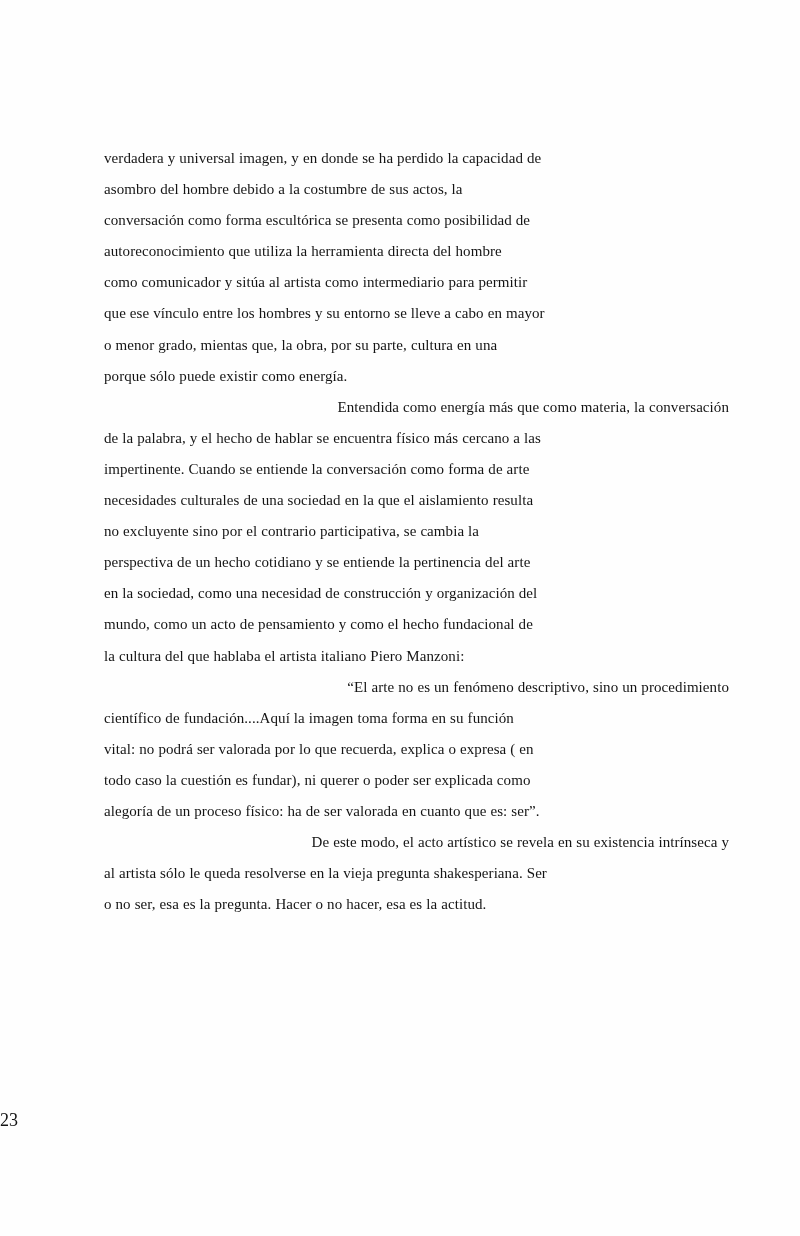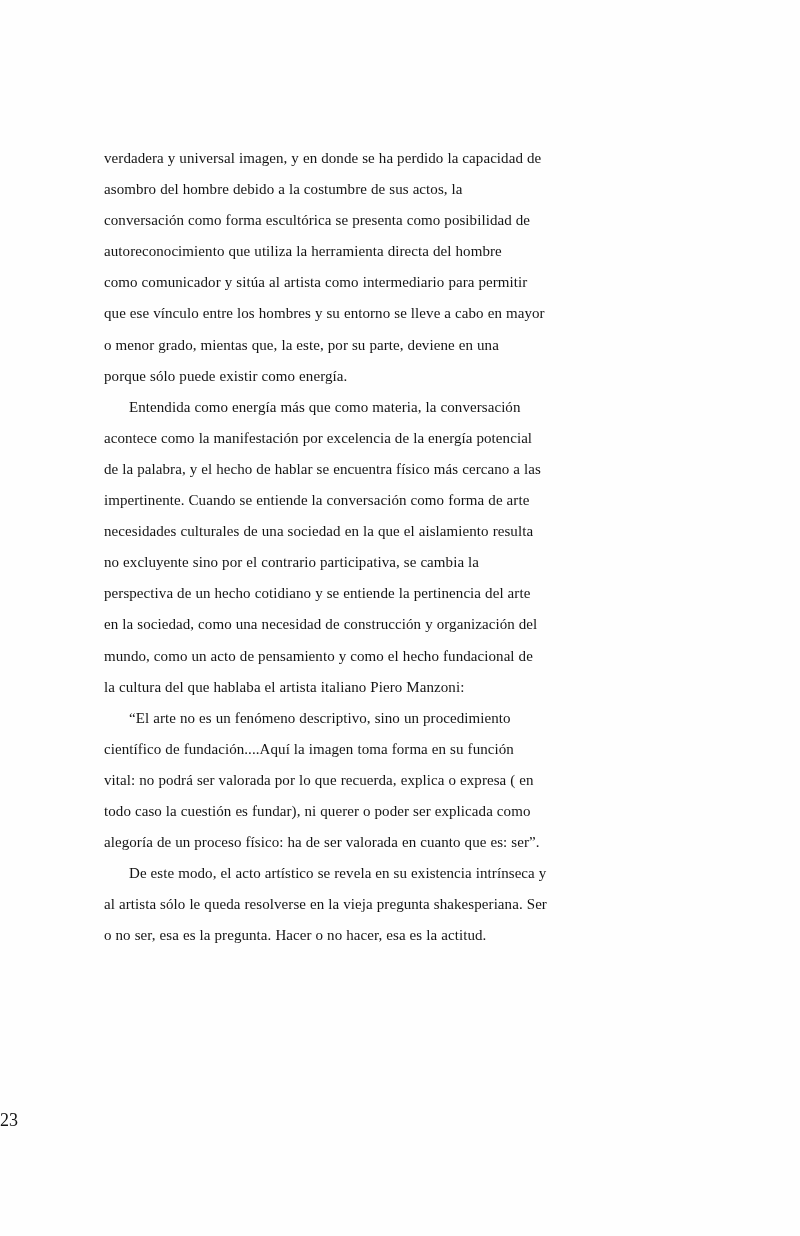--- a/index.html
+++ b/index.html
@@ -43,20 +43,21 @@
   }
 
   
   .line {
     display: block;
     white-space: pre;
   }
 
   .indent {
     padding-left: 25px;
+    text-align: right;
   }
 
   .folio {
     position: absolute;
     left: 0;
     top: 1108px;
     width: 800px;
     text-align: left;
     font-size: 18px;
     line-height: 24px;
@@ -71,27 +72,26 @@
 
   <div class="text-block">
 
     <p class="para">
       <span class="line">verdadera y universal imagen, y en donde se ha perdido la capacidad de</span>
       <span class="line">asombro del hombre debido a la costumbre de sus actos, la</span>
       <span class="line">conversación como forma escultórica se presenta como posibilidad de</span>
       <span class="line">autoreconocimiento que utiliza la herramienta directa del hombre</span>
       <span class="line">como comunicador y sitúa al artista como intermediario para permitir</span>
       <span class="line">que ese vínculo entre los hombres y su entorno se lleve a cabo en mayor</span>
-      <span class="line">o menor grado, mientas que, la este, por su parte, deviene en una</span>
+      <span class="line">o menor grado, mientas que, la obra, por su parte, cultura en una</span>
       <span class="line">porque sólo puede existir como energía.</span>
     </p>
 
     <p class="para">
       <span class="line indent">Entendida como energía más que como materia, la conversación</span>
-      <span class="line">acontece como la manifestación por excelencia de la energía potencial</span>
       <span class="line">de la palabra, y el hecho de hablar se encuentra físico más cercano a las</span>
       <span class="line">impertinente. Cuando se entiende la conversación como forma de arte</span>
       <span class="line">necesidades culturales de una sociedad en la que el aislamiento resulta</span>
       <span class="line">no excluyente sino por el contrario participativa, se cambia la</span>
       <span class="line">perspectiva de un hecho cotidiano y se entiende la pertinencia del arte</span>
       <span class="line">en la sociedad, como una necesidad de construcción y organización del</span>
       <span class="line">mundo, como un acto de pensamiento y como el hecho fundacional de</span>
       <span class="line">la cultura del que hablaba el artista italiano Piero Manzoni:</span>
     </p>
 

